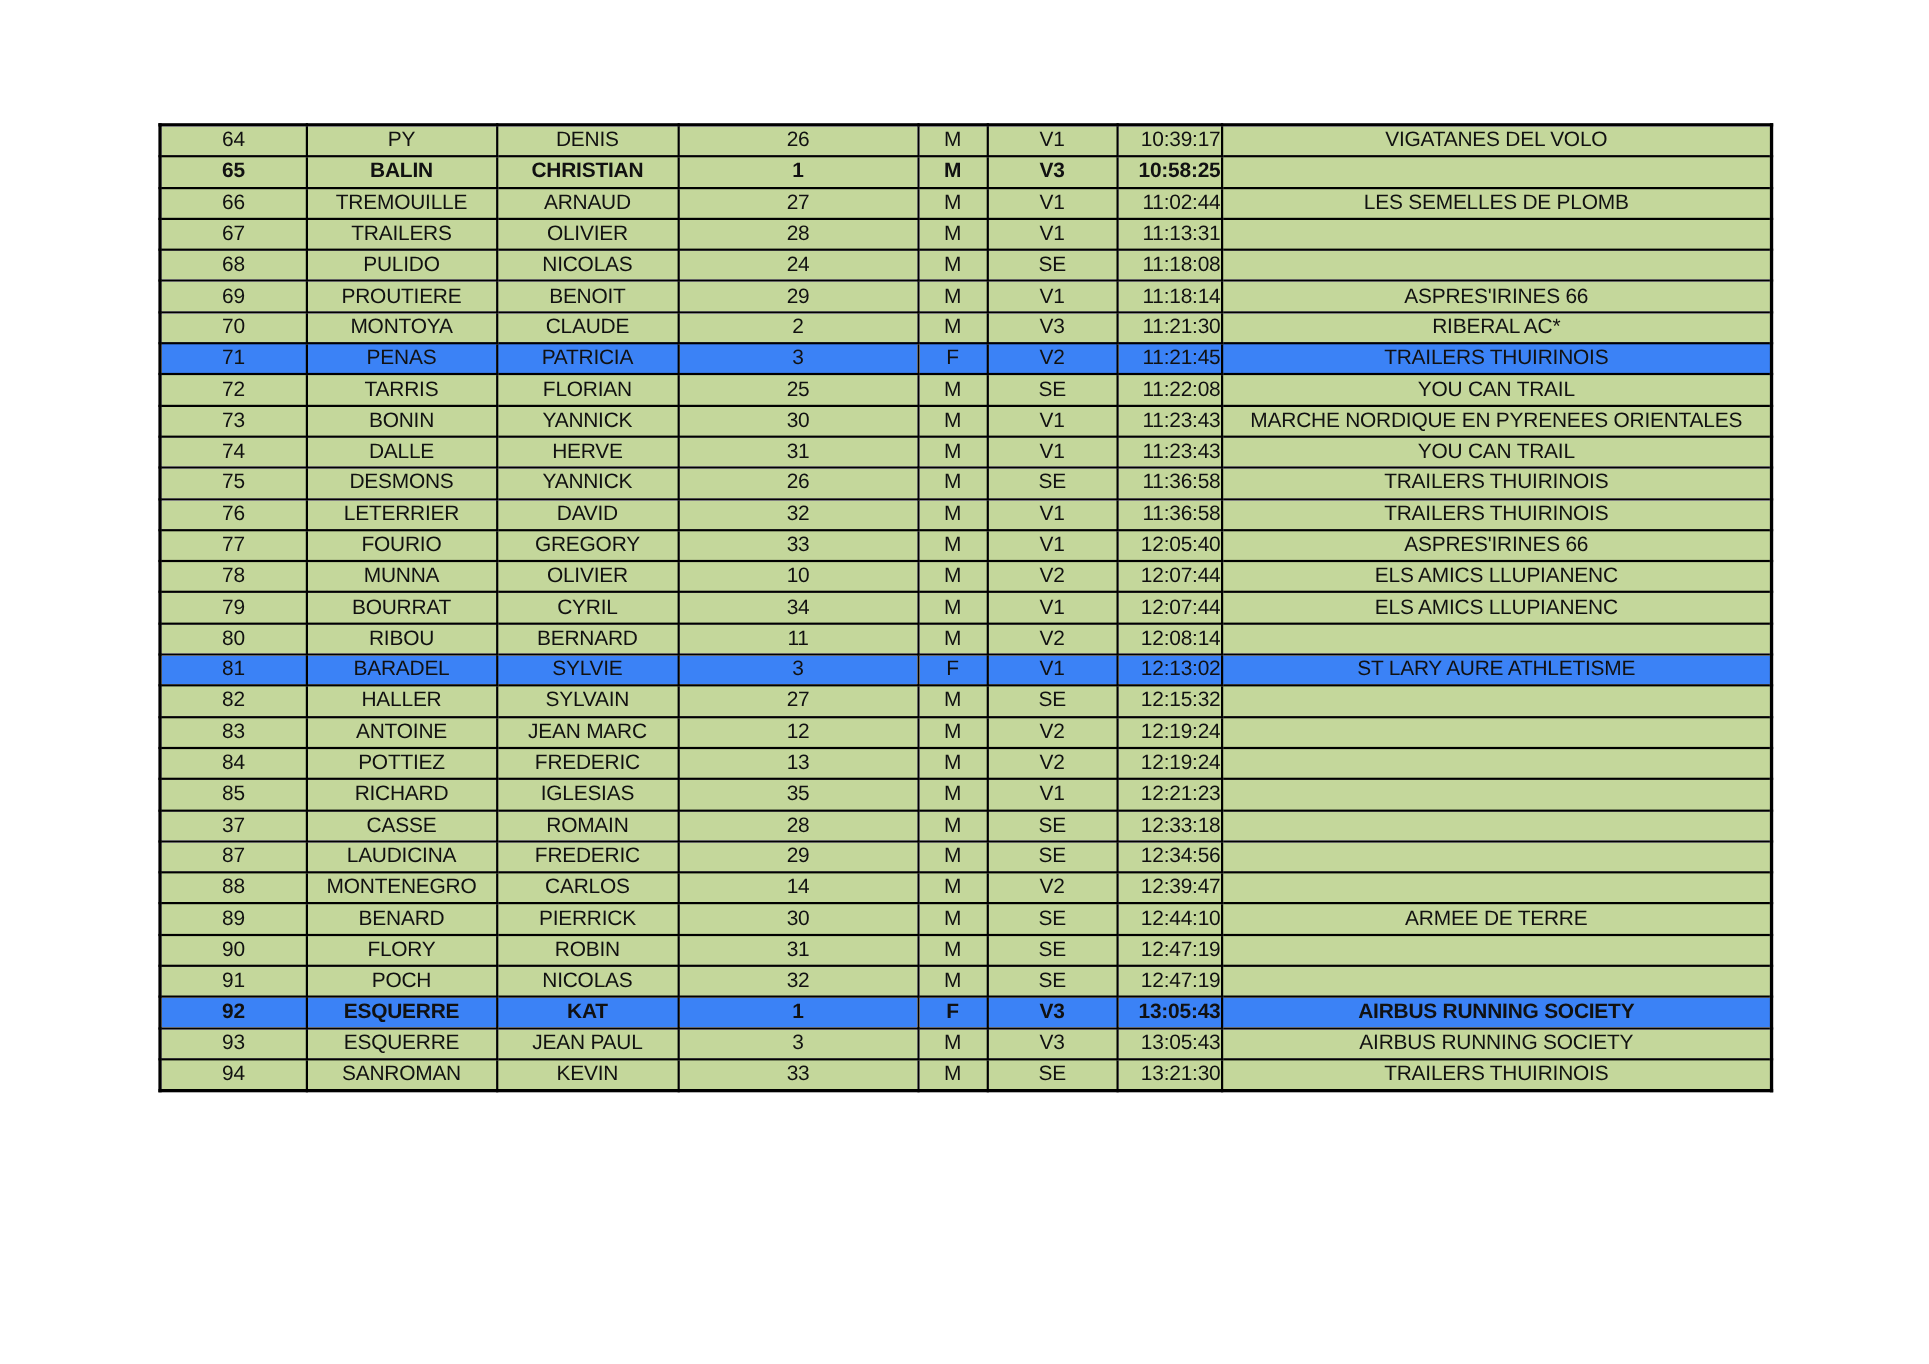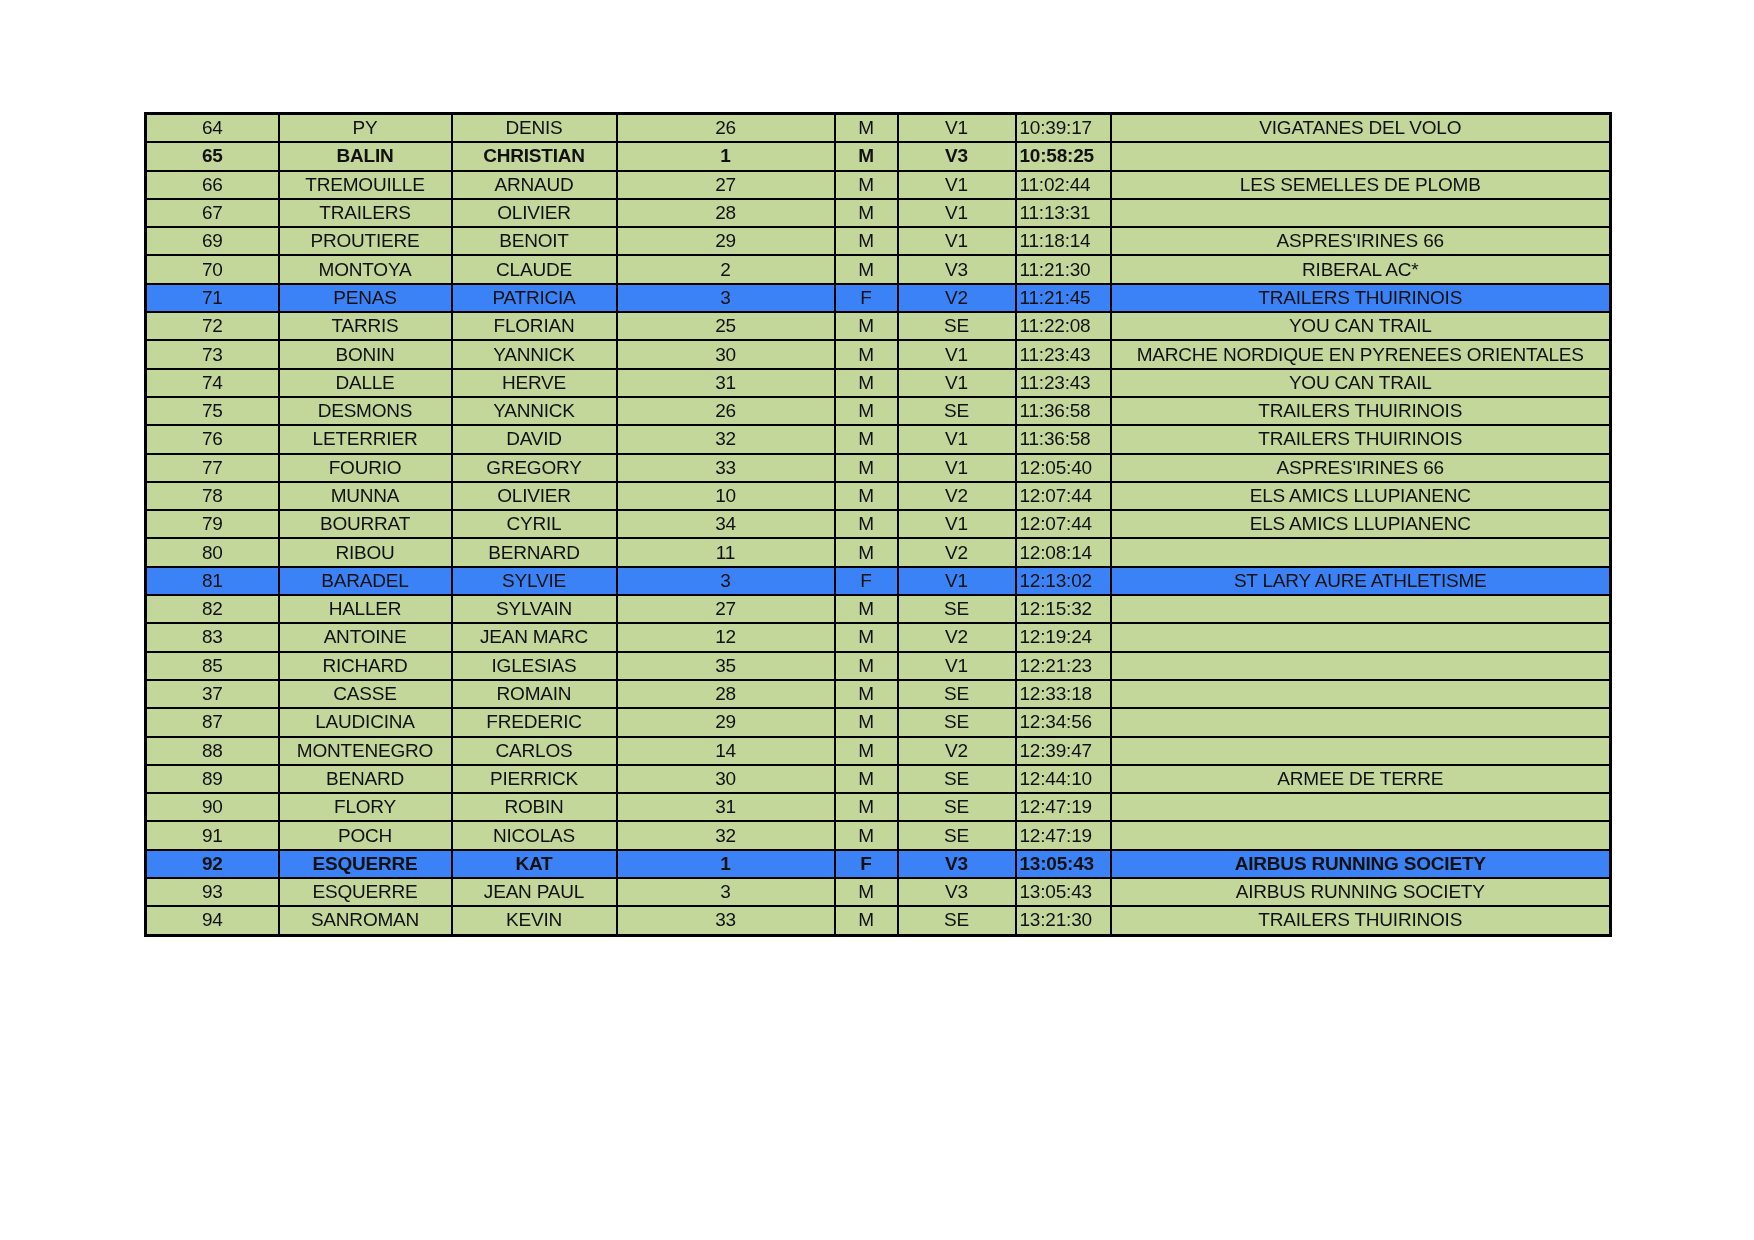--- a/index.html
+++ b/index.html
@@ -38,21 +38,21 @@
       vertical-align: middle;
       font-size: 19px;
       color: #111;
       white-space: nowrap;
       overflow: hidden;
       letter-spacing: -0.2px;
     }
     table.results tr.male td { background: #c4d79b; }
     table.results tr.female td { background: #3b82f6; }
     table.results tr.bold td { font-weight: bold; }
-    table.results td.c-time { text-align: left; padding-left: 3px; }
+    table.results td.c-time { text-align: right; padding-left: 3px; }
     col.w-rank { width: 133px; }
     col.w-last { width: 173px; }
     col.w-first { width: 165px; }
     col.w-catrank { width: 218px; }
     col.w-sex { width: 63px; }
     col.w-cat { width: 118px; }
     col.w-time { width: 95px; }
     col.w-club { width: 500px; }
   </style>
 </head>
@@ -105,20 +105,30 @@
     <td>67</td>
     <td>TRAILERS</td>
     <td>OLIVIER</td>
     <td>28</td>
     <td>M</td>
     <td>V1</td>
     <td class="c-time">11:13:31</td>
     <td></td>
   </tr>
         <tr class="male">
+    <td>68</td>
+    <td>PULIDO</td>
+    <td>NICOLAS</td>
+    <td>24</td>
+    <td>M</td>
+    <td>SE</td>
+    <td class="c-time">11:18:08</td>
+    <td></td>
+  </tr>
+        <tr class="male">
     <td>69</td>
     <td>PROUTIERE</td>
     <td>BENOIT</td>
     <td>29</td>
     <td>M</td>
     <td>V1</td>
     <td class="c-time">11:18:14</td>
     <td>ASPRES'IRINES 66</td>
   </tr>
         <tr class="male">
@@ -249,20 +259,30 @@
     <td>M</td>
     <td>SE</td>
     <td class="c-time">12:15:32</td>
     <td></td>
   </tr>
         <tr class="male">
     <td>83</td>
     <td>ANTOINE</td>
     <td>JEAN MARC</td>
     <td>12</td>
+    <td>M</td>
+    <td>V2</td>
+    <td class="c-time">12:19:24</td>
+    <td></td>
+  </tr>
+        <tr class="male">
+    <td>84</td>
+    <td>POTTIEZ</td>
+    <td>FREDERIC</td>
+    <td>13</td>
     <td>M</td>
     <td>V2</td>
     <td class="c-time">12:19:24</td>
     <td></td>
   </tr>
         <tr class="male">
     <td>85</td>
     <td>RICHARD</td>
     <td>IGLESIAS</td>
     <td>35</td>

